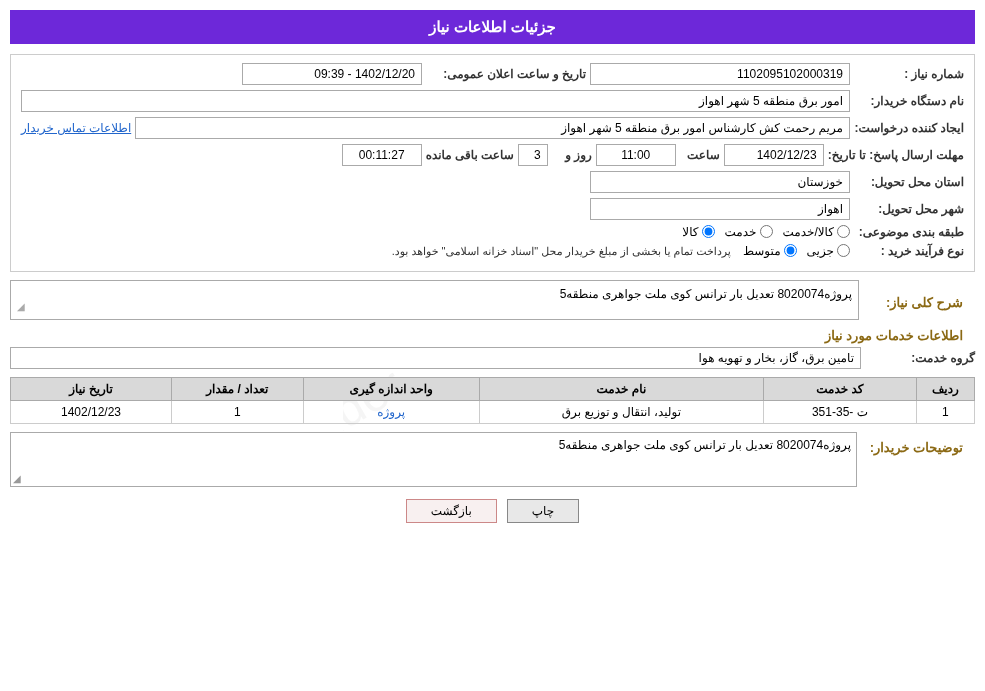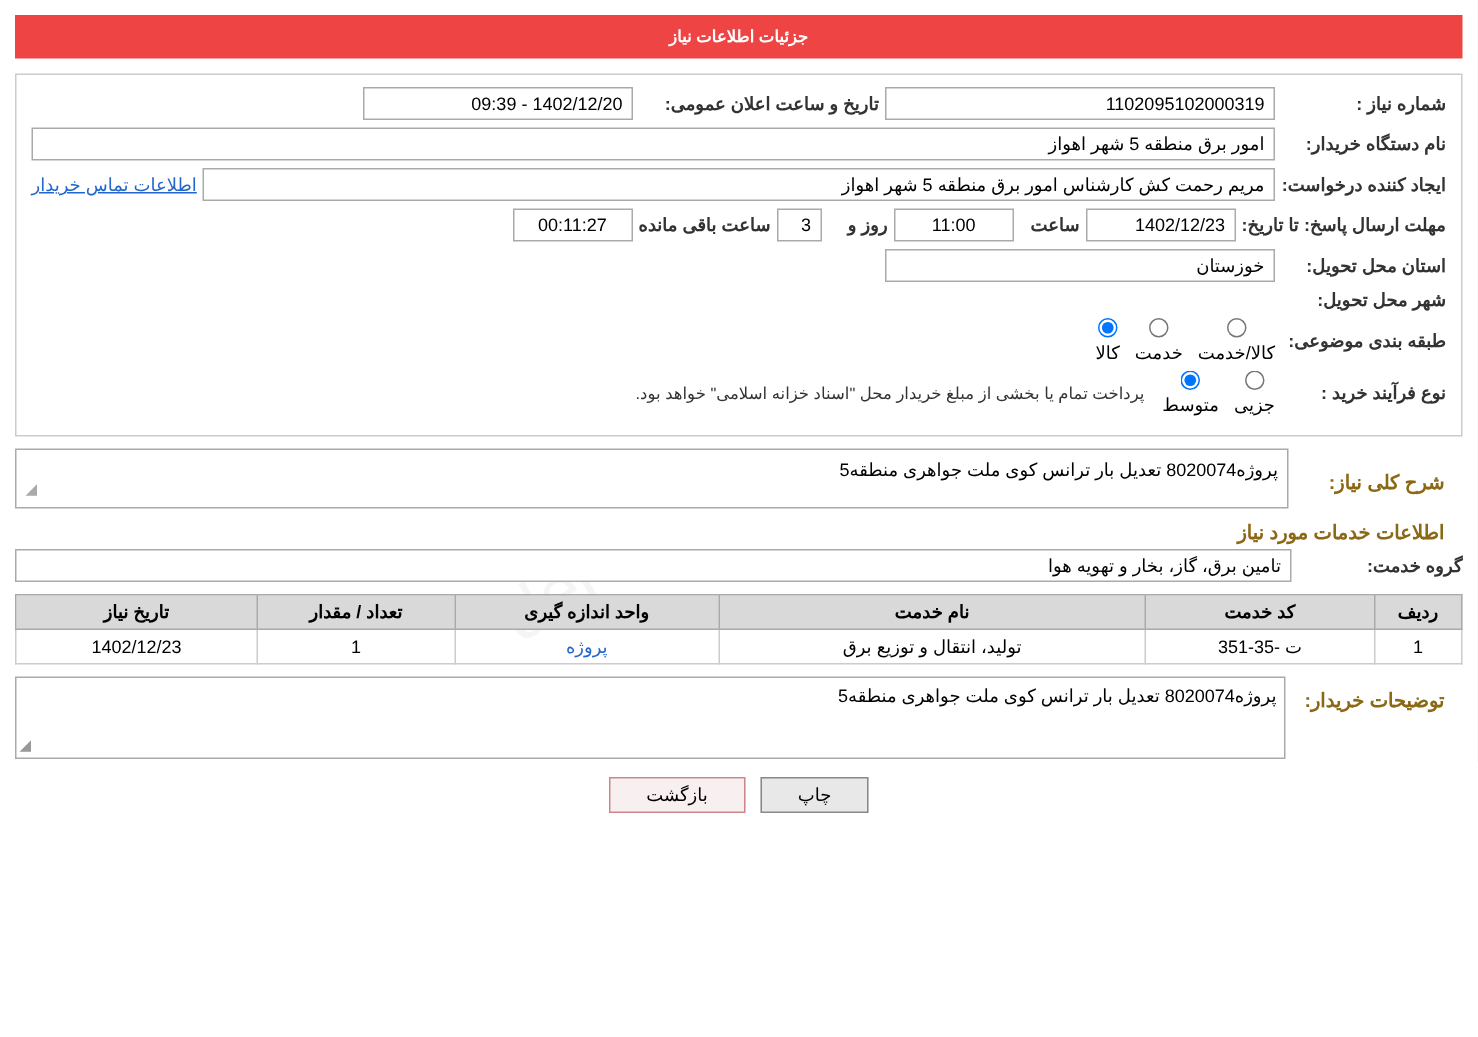--- a/index.html
+++ b/index.html
@@ -10,25 +10,25 @@
       direction: rtl;
     }
     .page-wrapper {
       width: 985px;
       min-height: 691px;
       background: #fff;
       margin: 0 auto;
       padding: 10px;
     }
     .header-bar {
-      background: #ef4444;
+      background: #6d28d9;
       color: #fff;
       text-align: center;
       padding: 8px 0;
-      font-size: 11px;
+      font-size: 15px;
       font-weight: bold;
       margin-bottom: 10px;
     }
     .info-section {
       border: 1px solid #ccc;
       padding: 8px 10px;
       margin-bottom: 8px;
       background: #fff;
     }
     .row {
@@ -62,23 +62,22 @@
     .input-fixed-md { width: 180px; }
     .input-fixed-sm { width: 100px; }
     .input-fixed-xs { width: 80px; justify-content: center; }
     .radio-group {
       display: flex;
       align-items: center;
       gap: 10px;
     }
     .radio-item {
       display: flex;
-      align-items: center;
+      align-items: flex-start;
       gap: 3px;
-      flex-direction: column;
     }
     .section-title {
       font-weight: bold;
       color: #8B6914;
       font-size: 13px;
       margin: 8px 12px 4px 0;
     }
     .desc-box {
       border: 1px solid #aaa;
       padding: 6px;
@@ -235,20 +234,23 @@
 
       <div class="row">
         <span class="label">استان محل تحویل:</span>
         <div class="value-box input-fixed-lg">
           <span>خوزستان</span>
         </div>
       </div>
 
       <div class="row">
         <span class="label">شهر محل تحویل:</span>
+        <div class="value-box input-fixed-lg">
+          <span>اهواز</span>
+        </div>
       </div>
 
       <div class="row">
         <span class="label">طبقه بندی موضوعی:</span>
         <div class="radio-group">
           <div class="radio-item">
             <input type="radio" name="category" style="">
             <span>کالا/خدمت</span>
           </div>
           <div class="radio-item">

